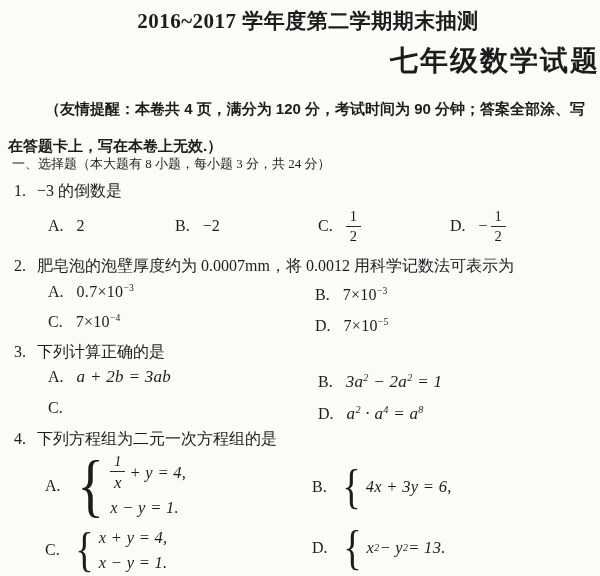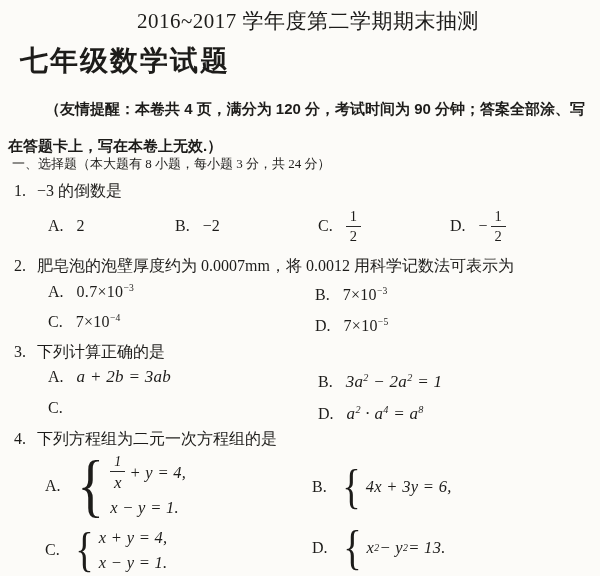--- a/index.html
+++ b/index.html
@@ -3,24 +3,24 @@
 <meta charset="utf-8">
 <style>
   html,body{margin:0;padding:0;background:#e8e8e6;}
   .page{
     position:relative;width:600px;height:576px;overflow:hidden;
     background:#fcfbf8;color:#1d1c1a;
     font-family:"Liberation Serif","DejaVu Serif",serif;
   }
   .subtitle{
     position:absolute;top:7px;left:16px;right:0;text-align:center;
-    font-size:21px;letter-spacing:.5px;
+    font-size:21px;letter-spacing:.5px;font-weight:bold;
   }
   .title{
-    position:absolute;top:42px;left:0;right:0;text-align:left;
+    position:absolute;top:42px;left:0;right:0;text-align:right;
     font-size:28px;font-weight:700;letter-spacing:2px;
     font-family:"Liberation Sans","DejaVu Sans",sans-serif;
     padding-left:20px;
   }
   .notice{
     position:absolute;top:90px;left:8px;width:586px;
     font-family:"Liberation Sans","DejaVu Sans",sans-serif;
     font-weight:700;font-size:15px;line-height:37px;text-indent:37px;
   }
   .section-heading{position:absolute;top:155px;left:12px;font-size:13px;}

